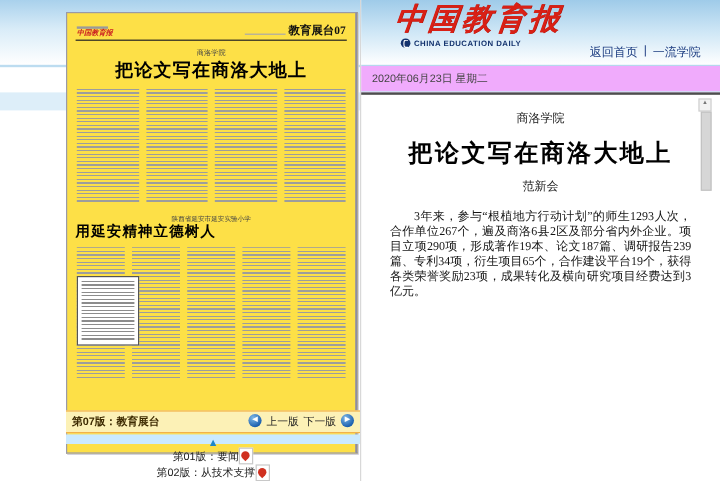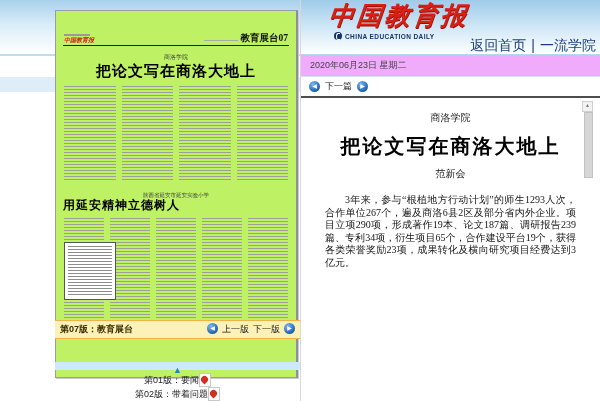--- a/index.html
+++ b/index.html
@@ -6,23 +6,23 @@
   body{width:600px;height:401px;position:relative;overflow:hidden;background:#fff;
        font-family:"Liberation Sans",sans-serif;-webkit-font-smoothing:antialiased}
 
   
   #leftFrame{position:absolute;left:0;top:0;width:300px;height:401px;background:#fff;overflow:hidden}
   .lf-grad{position:absolute;left:0;top:0;width:100%;height:54px;
            background:linear-gradient(180deg,#a9d1ec 0%,#d9ecf8 45%,#ffffff 100%)}
   .lf-line1{position:absolute;left:0;top:54px;width:100%;height:2px;background:#bcdcf0}
   .lf-band{position:absolute;left:0;top:77px;width:100%;height:15px;background:#ddeef9}
 
-  .thumb{position:absolute;left:55px;top:10px;width:243px;height:368px;background:#bef264;
+  .thumb{position:absolute;left:55px;top:10px;width:243px;height:368px;background:#fde047;
          border:1px solid #9a9aa8;border-right:2px solid #8d8da4;box-shadow:1px 1px 0 #c9c9d6;
-         z-index:2;box-sizing:border-box;padding:16px 7px;cursor:pointer}
+         z-index:2;box-sizing:border-box;padding:4px 7px;cursor:pointer}
   .thumb-head{display:flex;justify-content:space-between;align-items:flex-end;
               border-bottom:1.5px solid #222;padding:1px 1px 2px;height:15px}
   .mini-line{height:2px;background:#9a9a9a;width:26px;margin-bottom:1px}
   .thumb-logo{color:#c22;font-size:6px;font-weight:bold;font-style:italic;line-height:6px}
   .thumb-sec-wrap{display:flex;align-items:flex-end;gap:3px}
   .mini-line2{height:1px;background:#aaa;width:34px;margin-bottom:2px}
   .thumb-sec{font-size:9.5px;font-weight:bold;color:#111;line-height:10px;font-family:"Liberation Serif",serif}
   .t-kicker{text-align:center;font-size:6px;color:#444;margin-top:8px;line-height:7px}
   .t-head1{text-align:center;font-size:15px;font-weight:bold;letter-spacing:1px;color:#000;
            font-family:"Liberation Serif",serif;margin:2px 0 7px;line-height:16px}
@@ -31,21 +31,21 @@
   .t-cols2{height:110px}
   .tcol{flex:1;background:repeating-linear-gradient(180deg,#9d9d9d 0,#9d9d9d 1px,transparent 1px,transparent 3px)}
   .t-kicker2{text-align:center;font-size:5.5px;color:#444;margin-top:11px;line-height:6px}
   .t-head2{font-size:12px;font-weight:bold;letter-spacing:1px;color:#000;
            font-family:"Liberation Serif",serif;margin:1px 0 6px;line-height:13px}
   .t-box{position:absolute;left:0;top:24px;width:52px;height:58px;border:1px solid #555;
          background:#fff;box-sizing:border-box;padding:3px}
   .t-box-in{width:100%;height:100%;
          background:repeating-linear-gradient(180deg,#8c8c8c 0,#8c8c8c 1px,transparent 1px,transparent 3px)}
 
-  .pagebar{position:absolute;left:55px;top:320px;width:245px;height:19px;z-index:2;box-sizing:border-box;
+  .pagebar{position:absolute;left:55px;top:342px;width:245px;height:19px;z-index:2;box-sizing:border-box;
            background:#fcf1b6;border-top:1px solid #f2b24a;border-bottom:1px solid #f2b24a;
            display:flex;align-items:center;justify-content:space-between;padding:0 5px}
   .pagebar-cur{font-size:9px;font-weight:bold;color:#3d2a00}
   .pagebar-nav{display:flex;align-items:flex-start;gap:4px;font-size:9px;color:#222}
   .circ{width:11px;height:11px;border-radius:50%;flex:0 0 auto;cursor:pointer;
         background:radial-gradient(circle at 35% 30%,#7db8e8,#1b5fae 72%);
         color:#fff;font-size:6px;line-height:11px;text-align:center}
   .collapse{position:absolute;left:55px;top:362px;width:245px;height:8px;background:#cbeaff;z-index:2;
             text-align:center;cursor:pointer}
   .collapse span{font-size:9px;color:#1e86c8;line-height:8px;position:relative;top:-3px}
@@ -62,21 +62,21 @@
   .hdr{position:relative;height:54px;background:linear-gradient(180deg,#9fcbe9 0%,#cfe7f6 50%,#ffffff 100%);
        border-bottom:1px solid #b6d8ee}
   .logo-cn{position:absolute;left:28px;top:-1px;font-family:"Liberation Serif",serif;font-weight:bold;
            font-style:italic;font-size:25px;color:#d92015;letter-spacing:3px;transform:skewX(-6deg);
            text-shadow:0.5px 0.5px 0 #9a0c05}
   .logo-en{position:absolute;left:33px;top:32px;display:flex;align-items:center;gap:3px}
   .globe{width:8px;height:8px;border-radius:50%;background:#14336e;position:relative}
   .globe::after{content:"";position:absolute;left:2px;top:1px;width:3px;height:5px;
                 border:1px solid #fff;border-right:none;border-radius:50% 0 0 50%}
   .logo-en-text{font-size:6.5px;font-weight:bold;color:#14336e;letter-spacing:0.4px}
-  .hdr-links{position:absolute;right:4px;top:37px;font-size:14px;color:#1c3c80;display:flex;gap:5px}
+  .hdr-links{position:absolute;right:16px;top:37px;font-size:10px;color:#1c3c80;display:flex;gap:5px}
   .hdr-links span{cursor:pointer}
   .daterow{height:21px;line-height:21px;padding-left:9px;font-size:9px;color:#444;background:#f0abfc;
            border-bottom:1px solid #cde3f2}
   .navrow{height:19px;display:flex;align-items:center;gap:5px;padding-left:8px;background:#fff}
   .navrow .lbl{font-size:9px;color:#222;cursor:pointer}
   .darkrule{height:2px;background:#4d4d4d}
 
   .artwrap{position:relative;height:305px;overflow:hidden;padding:0 24px;box-sizing:border-box;
            font-family:"Liberation Serif",serif;color:#111}
   .a-kicker{text-align:center;font-size:10px;color:#222;margin:13px 0 0}
@@ -145,21 +145,21 @@
   <div class="collapse">
     <span>▲</span>
   </div>
 
   <div class="plist">
     <div class="prow">
       <span>第01版：要闻</span>
       <span class="pdf"></span>
     </div>
     <div class="prow">
-      <span>第02版：带着问题</span>
+      <span>第02版：从技术支撑</span>
       <span class="pdf"></span>
     </div>
   </div>
 </div>
 
 <div id="rightFrame">
   <div class="hdr">
     <div class="logo-cn">中国教育报</div>
     <div class="logo-en">
       <span class="globe"></span>
@@ -167,25 +167,20 @@
     </div>
     <div class="hdr-links">
       <span>返回首页</span>
       <span>|</span>
       <span>一流学院</span>
     </div>
   </div>
 
   <div class="daterow">2020年06月23日 星期二</div>
 
-  <div class="navrow">
-    <span class="circ">◀</span>
-    <span class="lbl">下一篇</span>
-    <span class="circ">▶</span>
-  </div>
   <div class="darkrule"></div>
 
   <div class="artwrap">
     <div class="a-kicker">商洛学院</div>
     <div class="a-title">把论文写在商洛大地上</div>
     <div class="a-author">范新会</div>
     <p class="a-p">3年来，参与“根植地方行动计划”的师生1293人次，合作单位267个，遍及商洛6县2区及部分省内外企业。项目立项290项，形成著作19本、论文187篇、调研报告239篇、专利34项，衍生项目65个，合作建设平台19个，获得各类荣誉奖励23项，成果转化及横向研究项目经费达到3亿元。</p>
 
     <div class="sb-up">▲</div>
     <div class="sb-thumb"></div>

